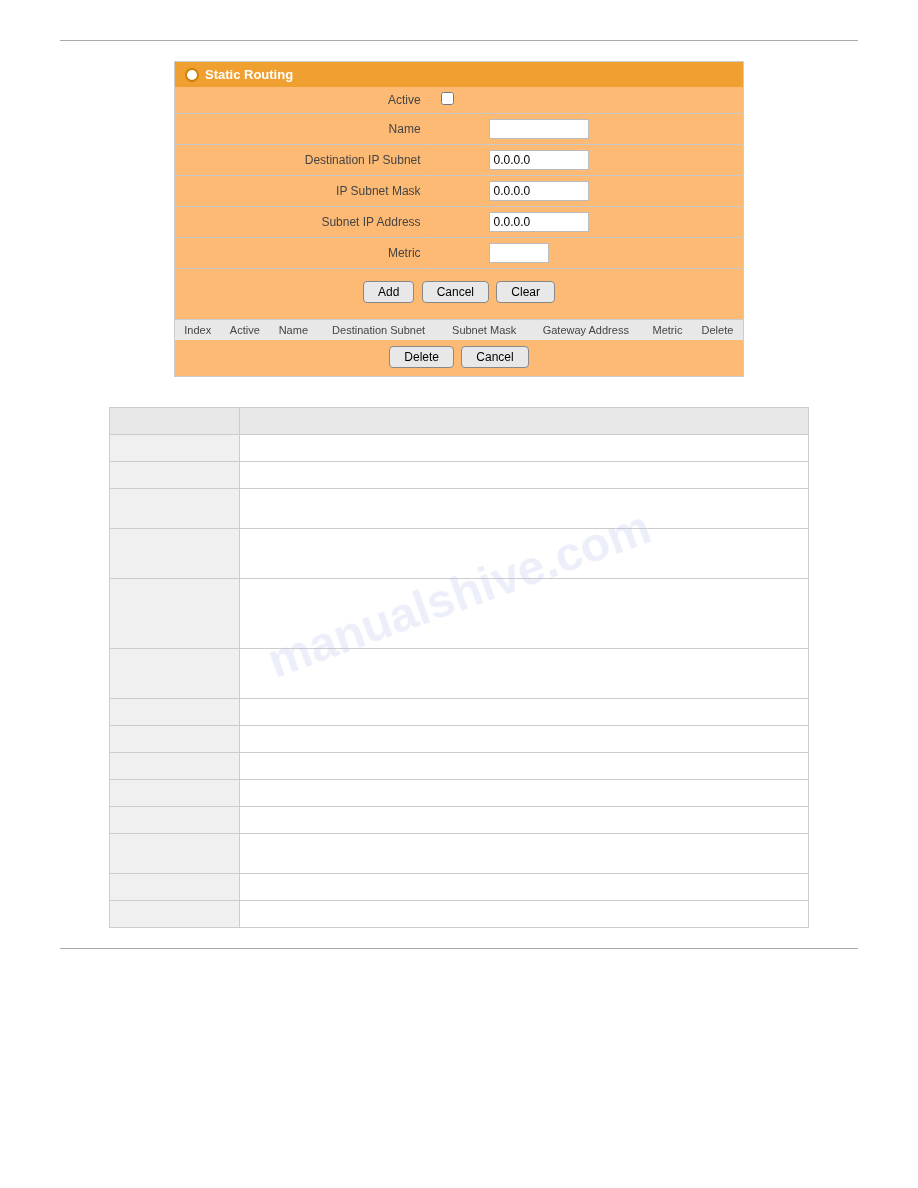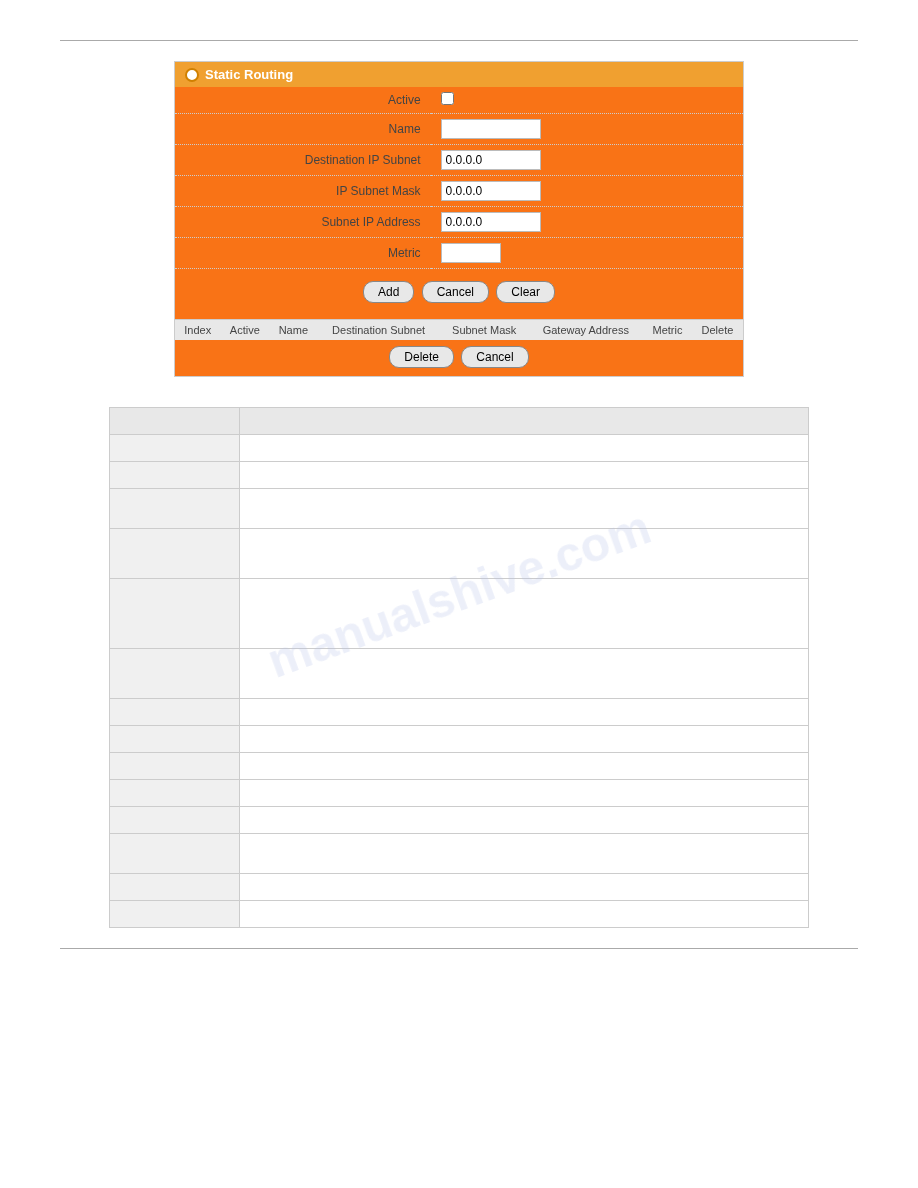--- a/index.html
+++ b/index.html
@@ -18,21 +18,21 @@
     }
     hr.bottom-rule {
       border: none;
       border-top: 1px solid #aaa;
       margin-top: 20px;
     }
 
     
     .routing-panel {
       border: 1px solid #ccc;
-      background: #f97316;
+      background: #fdba74;
       width: 570px;
       margin: 0 auto 30px auto;
     }
 
     .panel-header {
       background: #f0a030;
       padding: 5px 10px;
       display: flex;
       align-items: center;
       gap: 6px;
@@ -68,37 +68,38 @@
       font-size: 12px;
     }
     .form-table td.value {
       text-align: left;
     }
     .form-table input[type="text"] {
       border: 1px solid #bbb;
       padding: 2px 4px;
       font-size: 12px;
       width: 100px;
+      margin-left: 48px;
     }
     .form-table input[type="checkbox"] {
       margin: 0;
     }
 
     .button-row {
       text-align: center;
       padding: 12px 0;
     }
     .btn {
       padding: 3px 14px;
       font-size: 12px;
       border: 1px solid #888;
       background: #e8e8e8;
       cursor: pointer;
       margin: 0 2px;
-      border-radius: 10px;
+      border-radius: 4px;
     }
 
     
     .list-table {
       width: 100%;
       border-collapse: collapse;
       margin-top: 4px;
       border-radius: 7px;
     }
     .list-table th {

